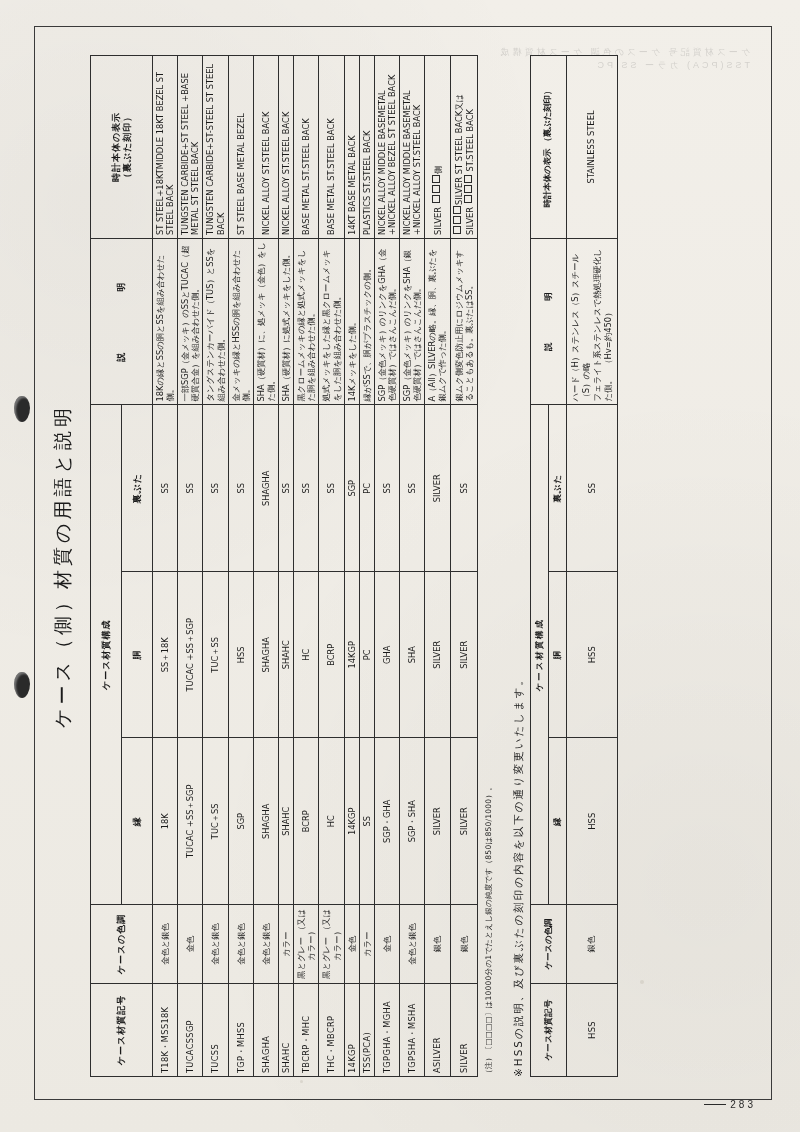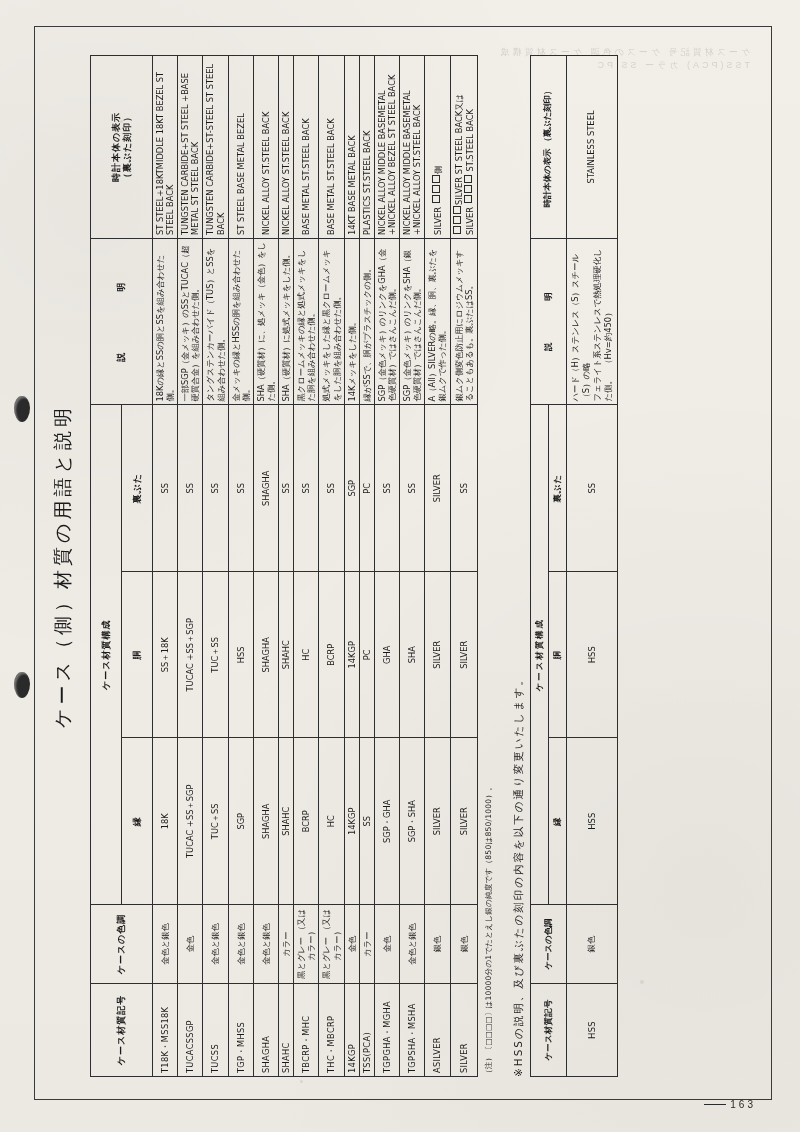--- a/index.html
+++ b/index.html
@@ -298,17 +298,17 @@
           <div>フェライト系ステンレスで熱処理硬化した側。　（Hv=約450）</div>
         </td>
         <td class="c-mark" style="text-align:center">STAINLESS STEEL</td>
       </tr>
     </tbody>
   </table>
 
 </div>
 
 <div class="pagerule"></div>
-<div class="pagenum">163</div>
+<div class="pagenum">283</div>
 
 <div class="speck" style="left:120px;top:120px;width:3px;height:3px;"></div>
 <div class="speck" style="left:640px;top:980px;width:4px;height:4px;"></div>
 <div class="speck" style="left:300px;top:1080px;width:3px;height:3px;"></div>
 
 </body></html>

